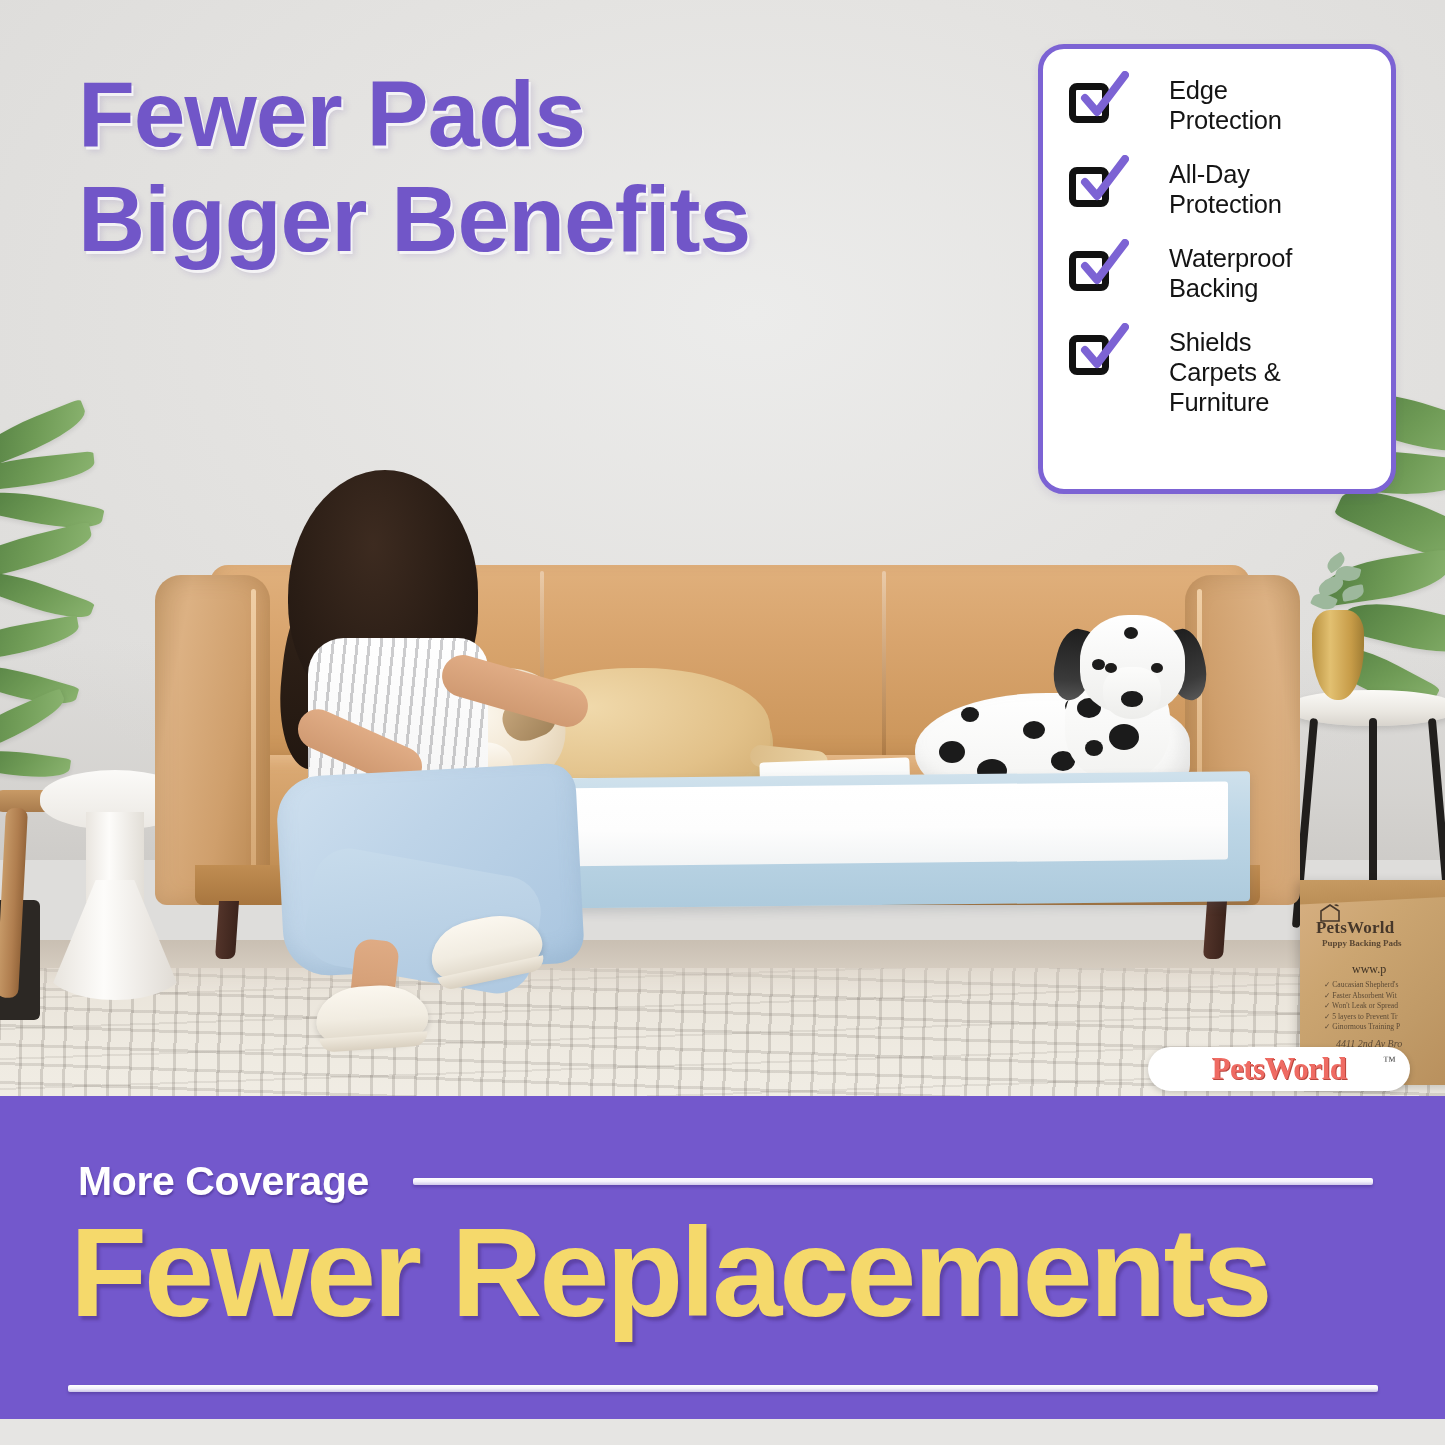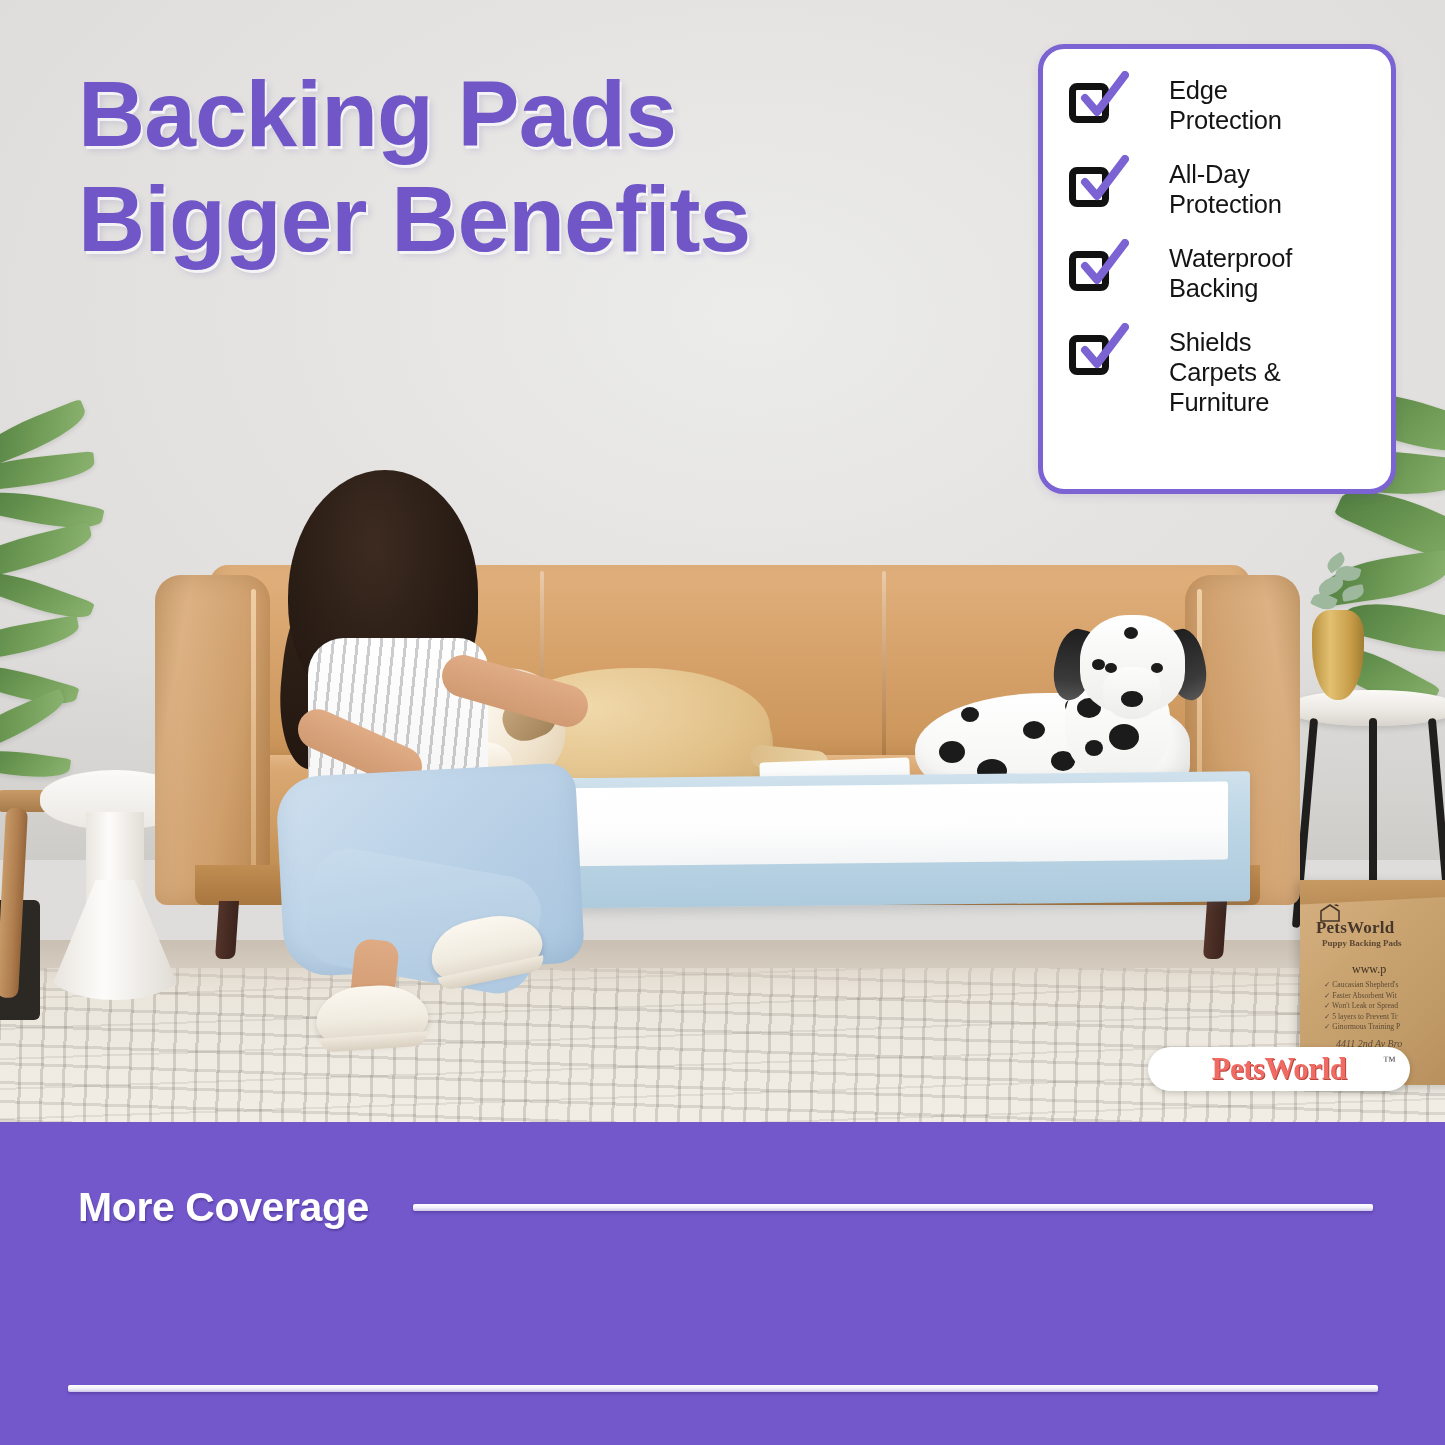--- a/index.html
+++ b/index.html
@@ -223,21 +223,21 @@
   .brand-name{
     font-family:"Liberation Serif",serif;font-weight:bold;font-size:31px;
     color:#ef6b63;
     text-shadow:1px 1px 0 #b8453d;
     letter-spacing:-.5px;
   }
   .brand-tm{position:absolute;right:14px;top:6px;font-size:13px;color:#4a4a4a;font-family:"Liberation Serif",serif;}
 
   
   .banner{
-    position:absolute;left:0;top:1122px;width:1445px;height:323px;
+    position:absolute;left:0;top:1096px;width:1445px;height:323px;
     background:#7358cc;
   }
   .ban-top-row{position:absolute;left:78px;top:62px;width:1295px;display:flex;align-items:center;}
   .ban-kicker{
     color:#ffffff;font-weight:bold;font-size:41px;letter-spacing:-.4px;white-space:nowrap;
     text-shadow:1px 2px 2px rgba(40,20,90,.35);
   }
   .ban-rule{
     flex:1;height:7px;margin-left:44px;
     background:linear-gradient(180deg,#ffffff 0%,#f3f2fb 50%,#cfc8ea 100%);
@@ -415,21 +415,21 @@
       </svg>
       <div class="box-logo">PetsWorld</div>
       <div class="box-sub">Puppy Backing Pads</div>
       <div class="box-www">www.p</div>
       <div class="box-bullets">✓ Caucasian Shepherd's<br>✓ Faster Absorbent Wit<br>✓ Won't Leak or Spread<br>✓ 5 layers to Prevent Tr<br>✓ Ginormous Training P</div>
       <div class="box-addr">4411 2nd Av Bro</div>
     </div>
   </div>
 
   <div class="headline">
-    <div>Backing Pads</div>
+    <div>Fewer Pads</div>
     <div>Bigger Benefits</div>
   </div>
 
   <div class="check-card">
     <div class="check-row">
       <span class="cbox">
         <span class="cbox-sq"></span>
         <svg class="cbox-tick" viewBox="0 0 54 54">
             <path d="M10 27 L22 41 L50 4" fill="none" stroke="#7c63d4" stroke-width="8" stroke-linecap="round" stroke-linejoin="round"></path>
           </svg>
@@ -468,16 +468,17 @@
   <div class="brand-pill">
     <span class="brand-name">PetsWorld</span>
     <span class="brand-tm">™</span>
   </div>
 
   <div class="banner">
     <div class="ban-top-row">
       <span class="ban-kicker">More Coverage</span>
       <span class="ban-rule"></span>
     </div>
+    <div class="ban-head">Fewer Replacements</div>
   </div>
   <div class="ban-bottom-rule"></div>
 
 </div>
 
 </body></html>

